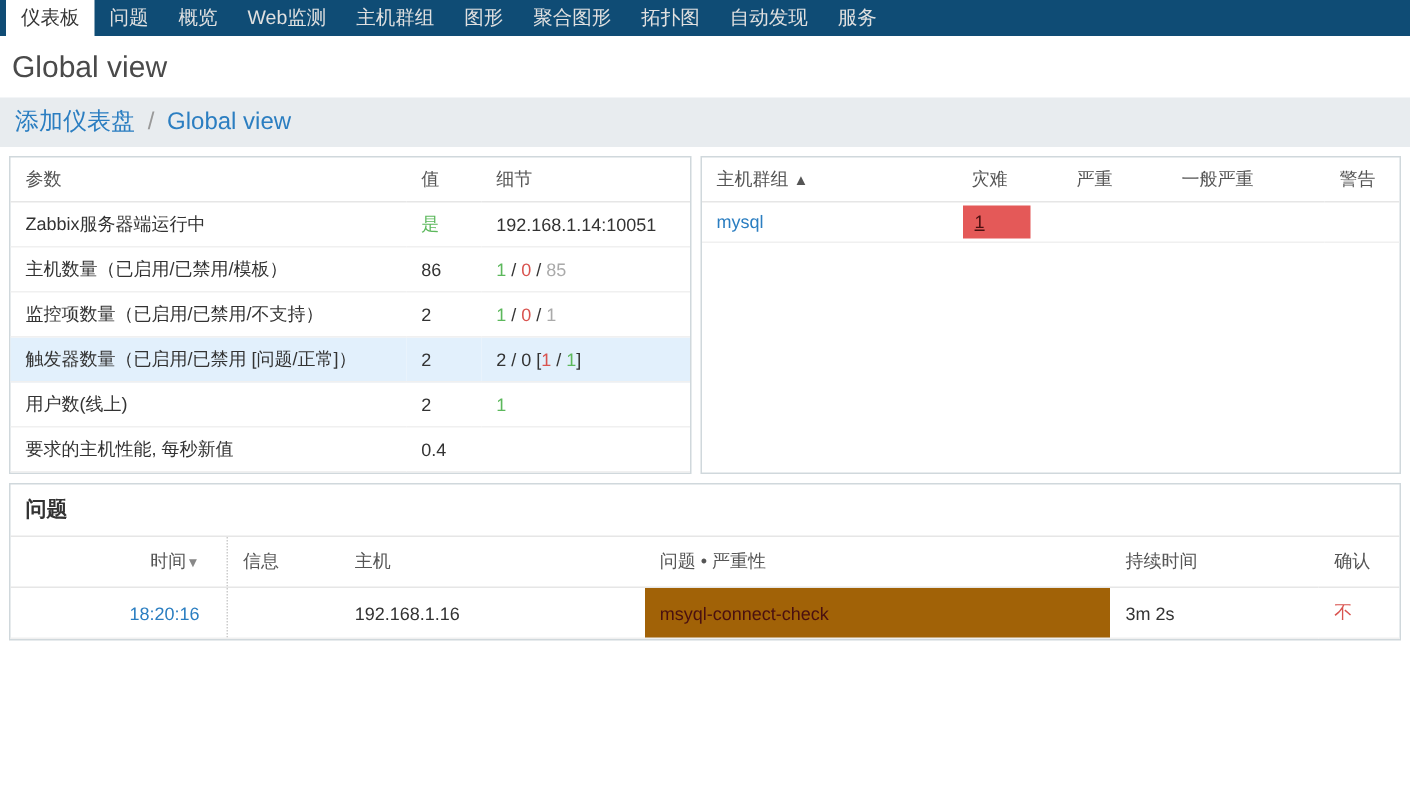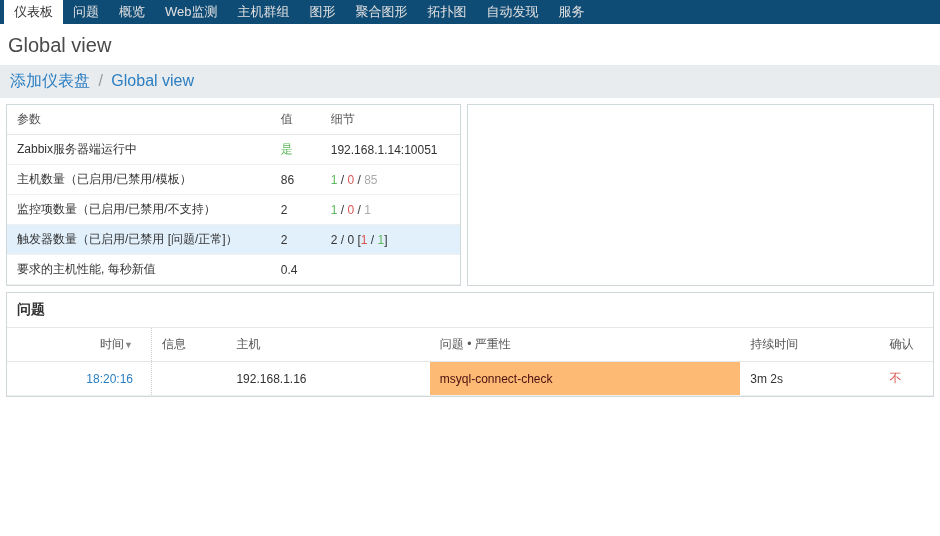--- a/index.html
+++ b/index.html
@@ -33,21 +33,21 @@
   .red-text { color: #d9534f; }
   
   .disaster-cell { background: #e45958; color: #4a1010; padding: 4px 8px; display: inline-block; min-width: 45px; text-decoration: underline; }
   
   .arrow { font-size: 10px; }
   .sort-ind { font-size: 9px; color: #888; }
   
   .problem-widget { margin: 0 6px 6px; border: 1px solid #d0d8dc; }
   .problem-table th { padding: 8px 10px; font-weight: normal; color: #555; border-bottom: 1px solid #e6e6e6; }
   .problem-table td { padding: 8px 10px; border-bottom: 1px solid #f0f0f0; }
-  .sev-cell { background: #fdba74; color: #4a1010; padding: 6px 10px; }
+  .sev-cell { background: #a16207; color: #4a1010; padding: 6px 10px; }
   
   .time-col { width: 135px; text-align: right; padding-right: 18px !important; }
   .info-col { width: 70px; border-left: 1px dotted #ccc; }
   .host-col { width: 190px; }
   .sev-col { width: 290px; }
   .dur-col { width: 130px; }
   .ack-col { width: 50px; text-align: left; }
 </style>
 </head>
 <body>
@@ -99,29 +99,54 @@
             <td>监控项数量（已启用/已禁用/不支持）</td>
             <td>2</td>
             <td><span class="green">1</span><span> / </span><span class="red-text">0</span><span> / </span><span class="grey">1</span></td>
           </tr>
           <tr class="selected">
             <td>触发器数量（已启用/已禁用 [问题/正常]）</td>
             <td>2</td>
             <td><span>2 / 0 [</span><span class="red-text">1</span><span> / </span><span class="green">1</span><span>]</span></td>
           </tr>
           <tr>
+            <td>用户数(线上)</td>
+            <td>2</td>
+            <td><span class="green">1</span></td>
+          </tr>
+          <tr>
             <td>要求的主机性能, 每秒新值</td>
             <td>0.4</td>
             <td></td>
           </tr>
         </tbody>
     </table>
   </div>
 
   <div class="widget right">
+    <table>
+      <thead>
+        <tr>
+          <th style="width:170px"><span>主机群组</span> <span class="arrow">▲</span></th>
+          <th style="width:70px">灾难</th>
+          <th style="width:70px">严重</th>
+          <th>一般严重</th>
+          <th style="width:50px">警告</th>
+        </tr>
+      </thead>
+      <tbody>
+        <tr>
+          <td><span class="link">mysql</span></td>
+          <td style="padding:2px 4px"><span class="disaster-cell">1</span></td>
+          <td></td>
+            <td></td>
+            <td></td>
+        </tr>
+      </tbody>
+    </table>
   </div>
 </div>
 
 <div class="problem-widget">
   <div class="widget-header">
     <span>问题</span>
   </div>
   <table class="problem-table">
     <thead>
       <tr>

